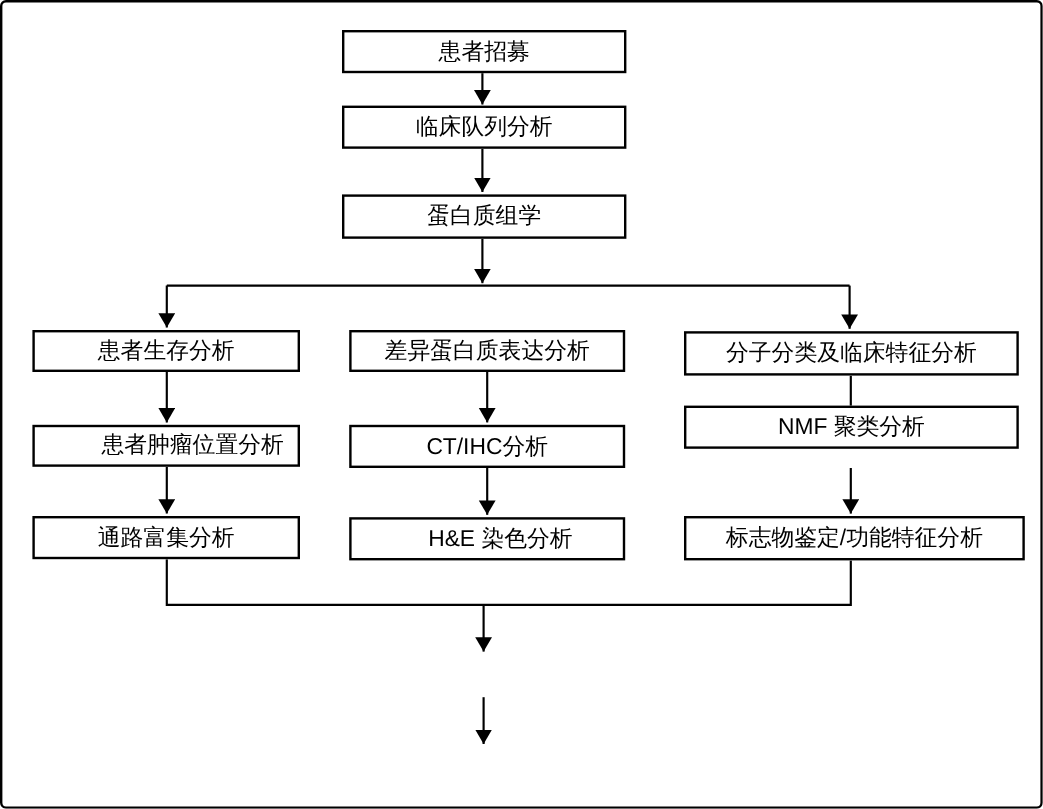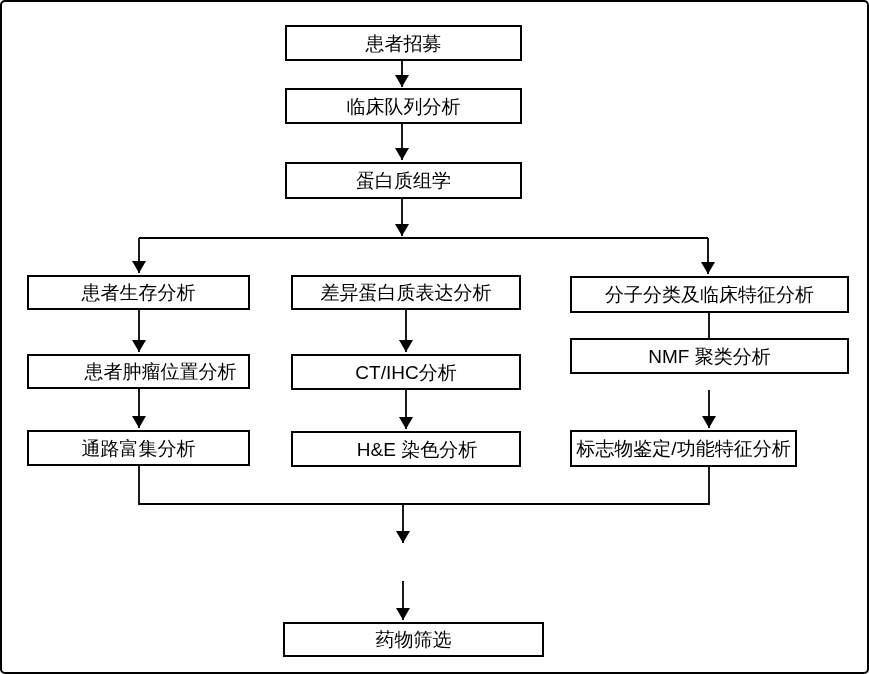--- a/index.html
+++ b/index.html
@@ -80,18 +80,17 @@
   <div class="node" style="left:289px; top:273px; width:230px; height:35px;">差异蛋白质表达分析</div>
 
   <div class="node" style="left:289px; top:352px; width:230px; height:36px;text-align:right;">CT/IHC分析</div>
 
   <div class="node" style="left:289px; top:429px; width:230px; height:36px;padding-left:22px;">H&amp;E 染色分析</div>
 
   <div class="node" style="left:568px; top:274px; width:279px; height:37px;">分子分类及临床特征分析</div>
 
   <div class="node" style="left:568px; top:336px; width:279px; height:36px;text-align:center;">NMF 聚类分析</div>
 
-  <div class="node" style="left:568px; top:428px; width:227px; height:37px;">标志物鉴定/功能特征分析</div>
+  <div class="node" style="left:568px; top:428px; width:284px; height:37px;">标志物鉴定/功能特征分析</div>
 
 
-  <div class="node" style="left:281px; top:620px; width:261px; height:35px;">药物筛选</div>
 
 </div>
 
 </body></html>

